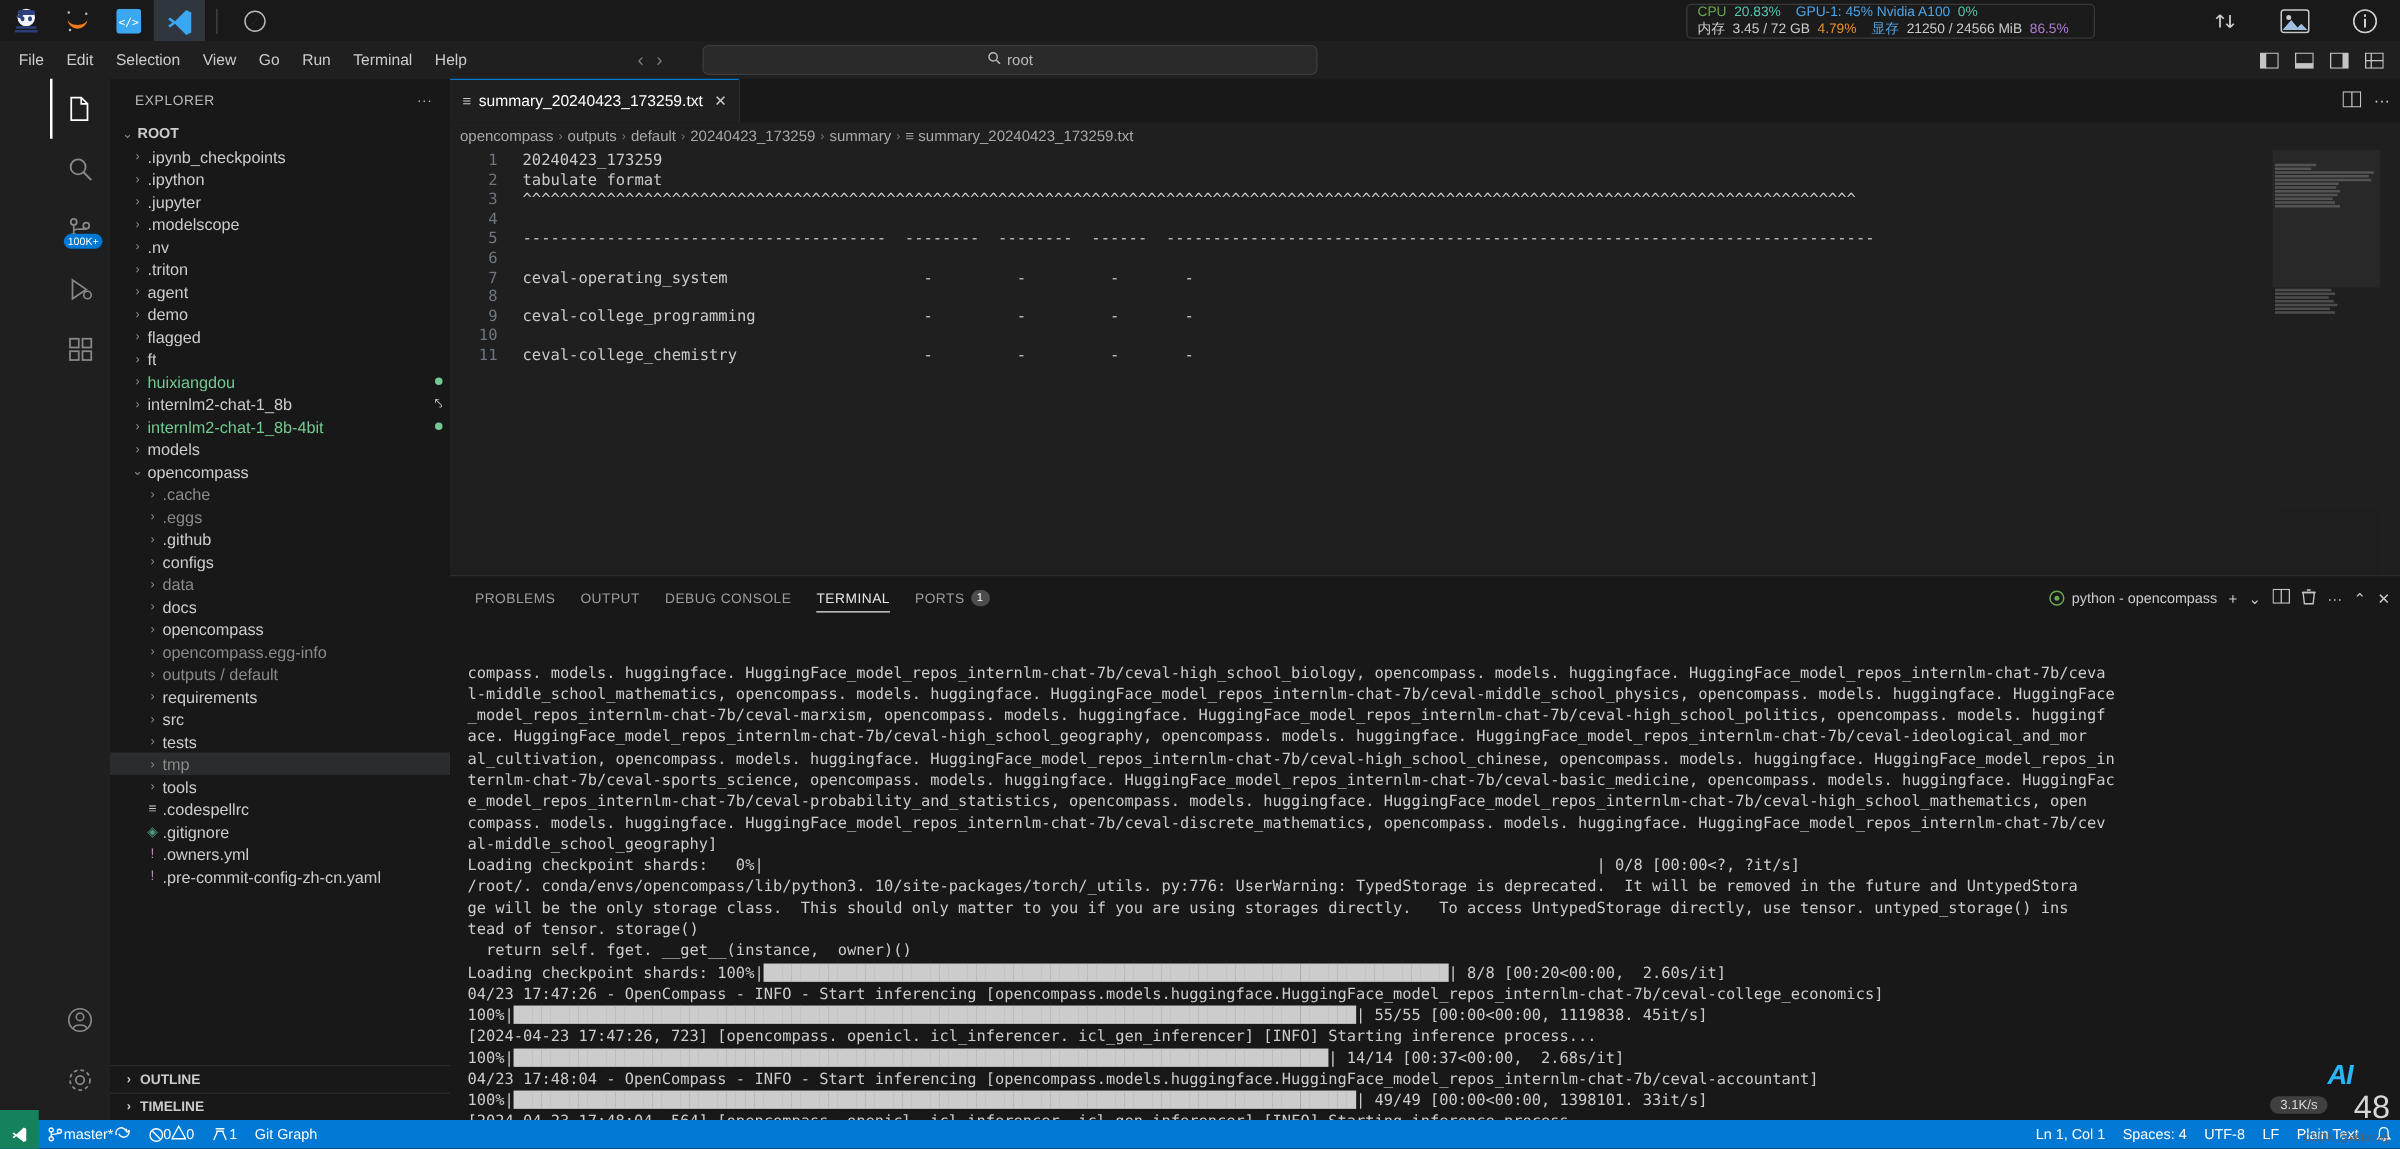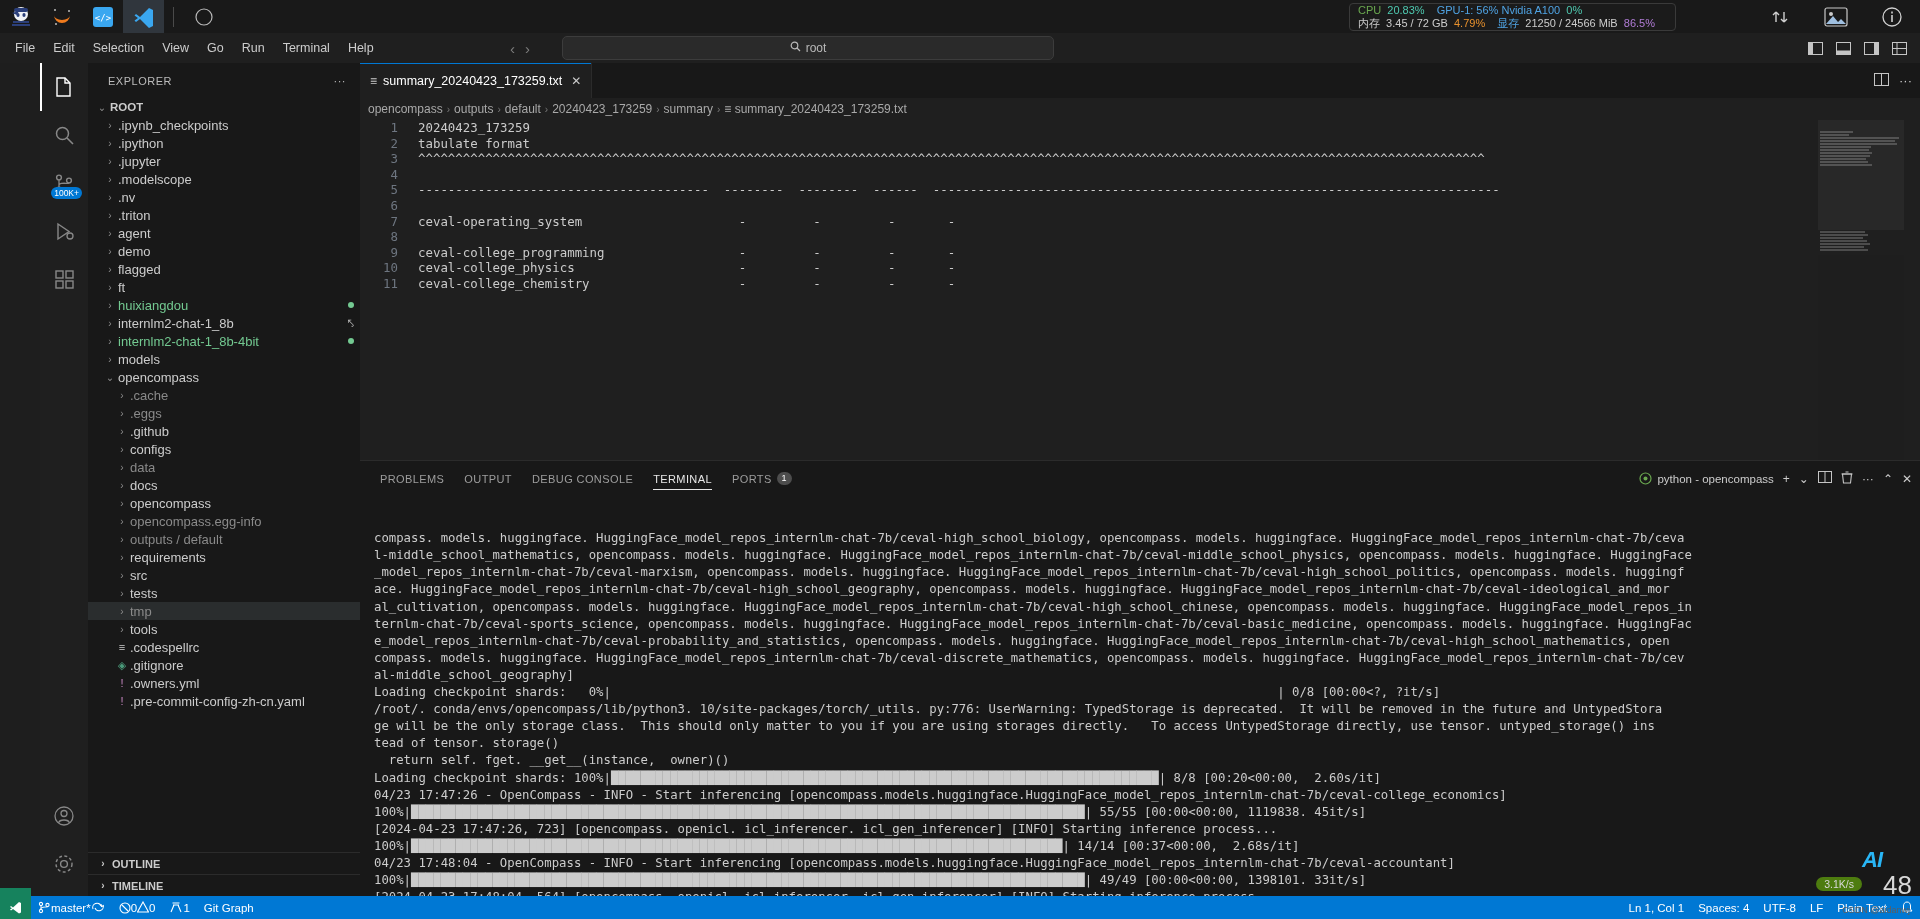--- a/index.html
+++ b/index.html
@@ -119,21 +119,21 @@
   
   .status{ height:23px; flex:0 0 23px; background:#0078d4; display:flex;
     align-items:center; font-size:11.5px; color:#fff; }
   .st{ padding:0 7px; height:40px; display:flex; align-items:center; gap:0; }
   .st-remote{ background:#16825d; padding:0 9px; }
   .st-right{ margin-left:auto; display:flex; align-items:center; }
 
   
   .ai-badge{ position:absolute; right:38px; bottom:46px; color:#29b6f6;
     font-size:22px; font-weight:bold; font-style:italic; letter-spacing:-1px;}
-  .fl-speed{ position:absolute; right:58px; bottom:28px; background:#4d7c0f;
+  .fl-speed{ position:absolute; right:58px; bottom:28px; background:#404040;
     border-radius:10px; padding:1px 8px; font-size:10.5px; color:#d8d8d8; }
   .fl-num{ position:absolute; right:8px; bottom:18px; font-size:26px; color:#d8d8d8; }
   .wm{ position:absolute; right:10px; bottom:4px; font-size:9px; color:#5e5e5e; }
 </style>
 </head>
 <body>
 
 <div class="app">
 
   <div class="osbar">
@@ -174,21 +174,21 @@
             <circle cx="10" cy="10" r="8" fill="none" stroke="#b9b9b9" stroke-width="1.2"></circle>
             <path d="M13 7 L8.5 11.5 L7 13 L11.5 8.5 Z" fill="#b9b9b9"></path>
           </svg>
       </div>
     </div>
 
     <div class="sysmon">
       <div class="sm-row">
         <span class="sm-cell"><span class="sm-l">CPU</span>
         &nbsp;<span class="sm-v">20.83%</span></span>
-        <span class="sm-cell"><span class="sm-b">GPU-1: 56% Nvidia A100</span>
+        <span class="sm-cell"><span class="sm-b">GPU-1: 45% Nvidia A100</span>
         &nbsp;<span class="sm-v">0%</span></span>
       </div>
       <div class="sm-row">
         <span class="sm-cell"><span class="sm-cn">内存</span>
         &nbsp;<span class="sm-cn">3.45 / 72 GB</span>
         &nbsp;<span class="sm-o">4.79%</span></span>
         <span class="sm-cell"><span class="sm-b">显存</span>
         &nbsp;<span class="sm-cn">21250 / 24566 MiB</span>
         &nbsp;<span class="sm-p">86.5%</span></span>
       </div>
@@ -516,21 +516,21 @@
         <div id="editor-lines">
             <div class="eline"><span class="ln">1</span><span class="code">20240423_173259</span></div>
             <div class="eline"><span class="ln">2</span><span class="code">tabulate format</span></div>
             <div class="eline"><span class="ln">3</span><span class="code">^^^^^^^^^^^^^^^^^^^^^^^^^^^^^^^^^^^^^^^^^^^^^^^^^^^^^^^^^^^^^^^^^^^^^^^^^^^^^^^^^^^^^^^^^^^^^^^^^^^^^^^^^^^^^^^^^^^^^^^^^^^^^^^^^^^^^^^^^^^^^^^</span></div>
             <div class="eline"><span class="ln">4</span></div>
             <div class="eline"><span class="ln">5</span><span class="code">---------------------------------------  --------  --------  ------  ----------------------------------------------------------------------------</span></div>
             <div class="eline"><span class="ln">6</span></div>
             <div class="eline"><span class="ln">7</span><span class="code">ceval-operating_system                     -         -         -       -</span></div>
             <div class="eline"><span class="ln">8</span></div>
             <div class="eline"><span class="ln">9</span><span class="code">ceval-college_programming                  -         -         -       -</span></div>
-            <div class="eline"><span class="ln">10</span><span class="code">ceval-college_physics                      -         -         -       -</span></div>
+            <div class="eline"><span class="ln">10</span></div>
             <div class="eline"><span class="ln">11</span><span class="code">ceval-college_chemistry                    -         -         -       -</span></div>
           </div>
         <div class="minimap">
           <div style="position:absolute;top:10px;left:2px;right:2px;">
             <div class="mm-line" style="width:40%"></div>
             <div class="mm-line" style="width:35%"></div>
             <div class="mm-line" style="width:96%"></div>
             <div class="mm-line" style="width:92%"></div>
             <div class="mm-line" style="width:94%"></div>
             <div class="mm-line" style="width:62%"></div>

